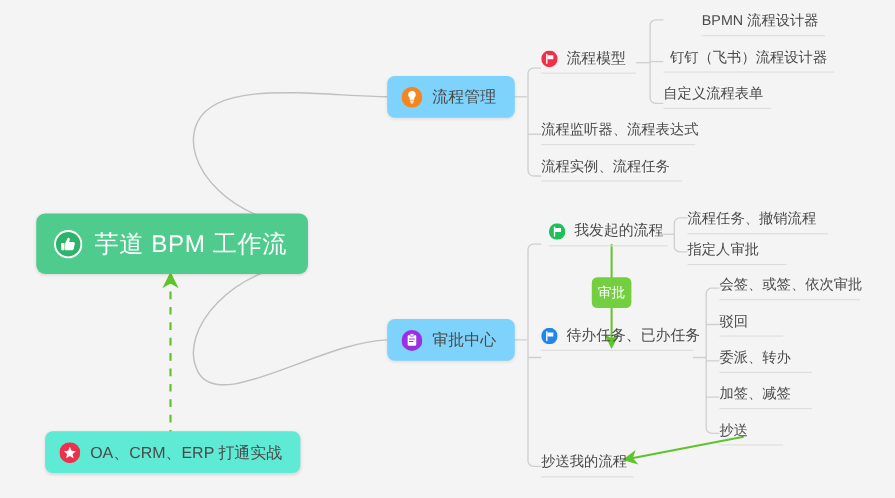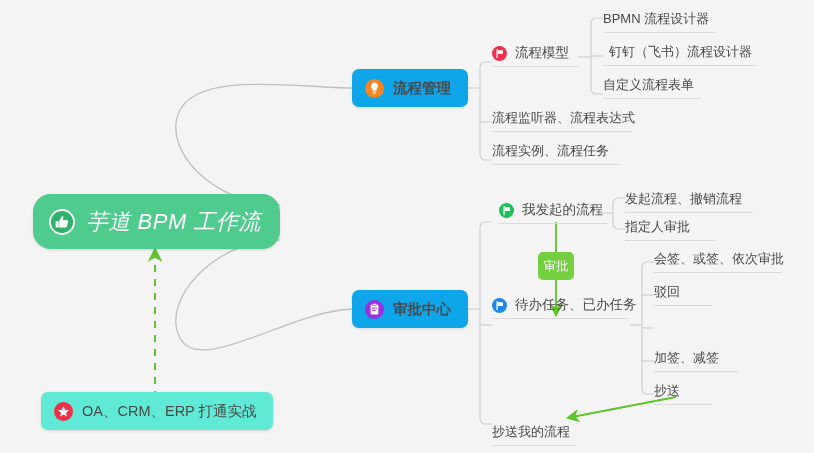--- a/index.html
+++ b/index.html
@@ -28,49 +28,47 @@
   }
 
   
   .root-node {
     position: absolute;
     left: 33px;
     top: 194px;
     width: 247px;
     height: 55px;
     background: #4ecb8d;
-    border-radius: 18px;
+    border-radius: 8px;
     box-shadow: 0 1px 3px rgba(0,0,0,0.13);
     display: flex;
     align-items: center;
     padding-left: 16px;
     box-sizing: border-box;
-    font-style: italic;
   }
   .root-label {
     color: #ffffff;
     font-size: 22px;
     letter-spacing: 0.5px;
     margin-left: 11px;
     white-space: nowrap;
   }
 
   
   .branch-node {
     position: absolute;
     height: 38px;
-    background: #0ea5e9;
+    background: #7dd3fc;
     border-radius: 7px;
     box-shadow: 0 1px 3px rgba(0,0,0,0.10);
     display: flex;
     align-items: center;
     padding: 0 17px 0 13px;
     box-sizing: border-box;
     white-space: nowrap;
-    font-weight: bold;
   }
   .branch-label {
     font-size: 14.5px;
     color: #4a4a4a;
     margin-left: 9px;
   }
 
   
   .node2 {
     position: absolute;
@@ -212,21 +210,21 @@
     <span class="icon">
       <svg width="15" height="15" viewBox="0 0 15 15" xmlns="http://www.w3.org/2000/svg">
         <circle cx="7.5" cy="7.5" r="7.5" fill="#f0304a"></circle>
         <path d="M 5.1 3.6 L 5.1 11.6" stroke="#ffffff" stroke-width="1.25" stroke-linecap="round"></path>
         <path d="M 5.7 4.2 L 11.0 4.2 L 11.0 7.9 L 5.7 7.9 Z" fill="#ffffff"></path>
       </svg>
     </span>
     <span class="node2-label">流程模型</span>
   </div>
 
-  <div class="leaf" style="left:603px; top:10px; width:112px;">BPMN 流程设计器</div>
+  <div class="leaf" style="left:638px; top:10px; width:112px;">BPMN 流程设计器</div>
   <div class="leaf" style="left:603px; top:43px; width:155px;text-align:center;">钉钉（飞书）流程设计器</div>
   <div class="leaf" style="left:603px; top:76px; width:98px;">自定义流程表单</div>
 
   <div class="leaf" style="left:492px; top:109px; width:140px;">流程监听器、流程表达式</div>
   <div class="leaf" style="left:492px; top:142px; width:128px;">流程实例、流程任务</div>
 
   <div class="branch-node" style="left:352px; top:290px;">
     <span class="icon">
       <svg width="19" height="19" viewBox="0 0 19 19" xmlns="http://www.w3.org/2000/svg">
         <circle cx="9.5" cy="9.5" r="9.5" fill="#9b30e0"></circle>
@@ -242,40 +240,41 @@
     <span class="icon">
       <svg width="15" height="15" viewBox="0 0 15 15" xmlns="http://www.w3.org/2000/svg">
         <circle cx="7.5" cy="7.5" r="7.5" fill="#1fbf5a"></circle>
         <path d="M 5.1 3.6 L 5.1 11.6" stroke="#ffffff" stroke-width="1.25" stroke-linecap="round"></path>
         <path d="M 5.7 4.2 L 11.0 4.2 L 11.0 7.9 L 5.7 7.9 Z" fill="#ffffff"></path>
       </svg>
     </span>
     <span class="node2-label">我发起的流程</span>
   </div>
 
-  <div class="leaf" style="left:625px; top:190px; width:128px;">发起流程、撤销流程</div>
+  <div class="leaf" style="left:625px; top:190px; width:128px;">流程任务、撤销流程</div>
   <div class="leaf" style="left:625px; top:218px; width:90px;">指定人审批</div>
 
   <div class="node2" style="left:492px; top:296px; width:138px;">
     <span class="icon">
       <svg width="15" height="15" viewBox="0 0 15 15" xmlns="http://www.w3.org/2000/svg">
         <circle cx="7.5" cy="7.5" r="7.5" fill="#2186eb"></circle>
         <path d="M 5.1 3.6 L 5.1 11.6" stroke="#ffffff" stroke-width="1.25" stroke-linecap="round"></path>
         <path d="M 5.7 4.2 L 11.0 4.2 L 11.0 7.9 L 5.7 7.9 Z" fill="#ffffff"></path>
       </svg>
     </span>
     <span class="node2-label">待办任务、已办任务</span>
   </div>
 
   <div class="leaf" style="left:654px; top:250px; width:128px;">会签、或签、依次审批</div>
   <div class="leaf" style="left:654px; top:283px; width:58px;">驳回</div>
+  <div class="leaf" style="left:654px; top:316px; width:84px;">委派、转办</div>
   <div class="leaf" style="left:654px; top:349px; width:84px;">加签、减签</div>
   <div class="leaf" style="left:654px; top:382px; width:58px;">抄送</div>
 
-  <div class="leaf" style="left:492px; top:423px; width:84px;">抄送我的流程</div>
+  <div class="leaf" style="left:492px; top:411px; width:84px;">抄送我的流程</div>
 
   <div class="tag-green" style="left:538px; top:252px; width:36px; height:28px;">
     <span>审批</span>
   </div>
 
   <div class="anno-node" style="left:41px; top:392px;">
     <span class="icon">
       <svg width="19" height="19" viewBox="0 0 19 19" xmlns="http://www.w3.org/2000/svg">
         <circle cx="9.5" cy="9.5" r="9.5" fill="#f0304a"></circle>
         <path d="M 9.5 4.2 L 11.05 7.85 L 15.0 8.2 L 12.0 10.8 L 12.9 14.6 L 9.5 12.6 L 6.1 14.6 L 7.0 10.8 L 4.0 8.2 L 7.95 7.85 Z" fill="#ffffff"></path>

